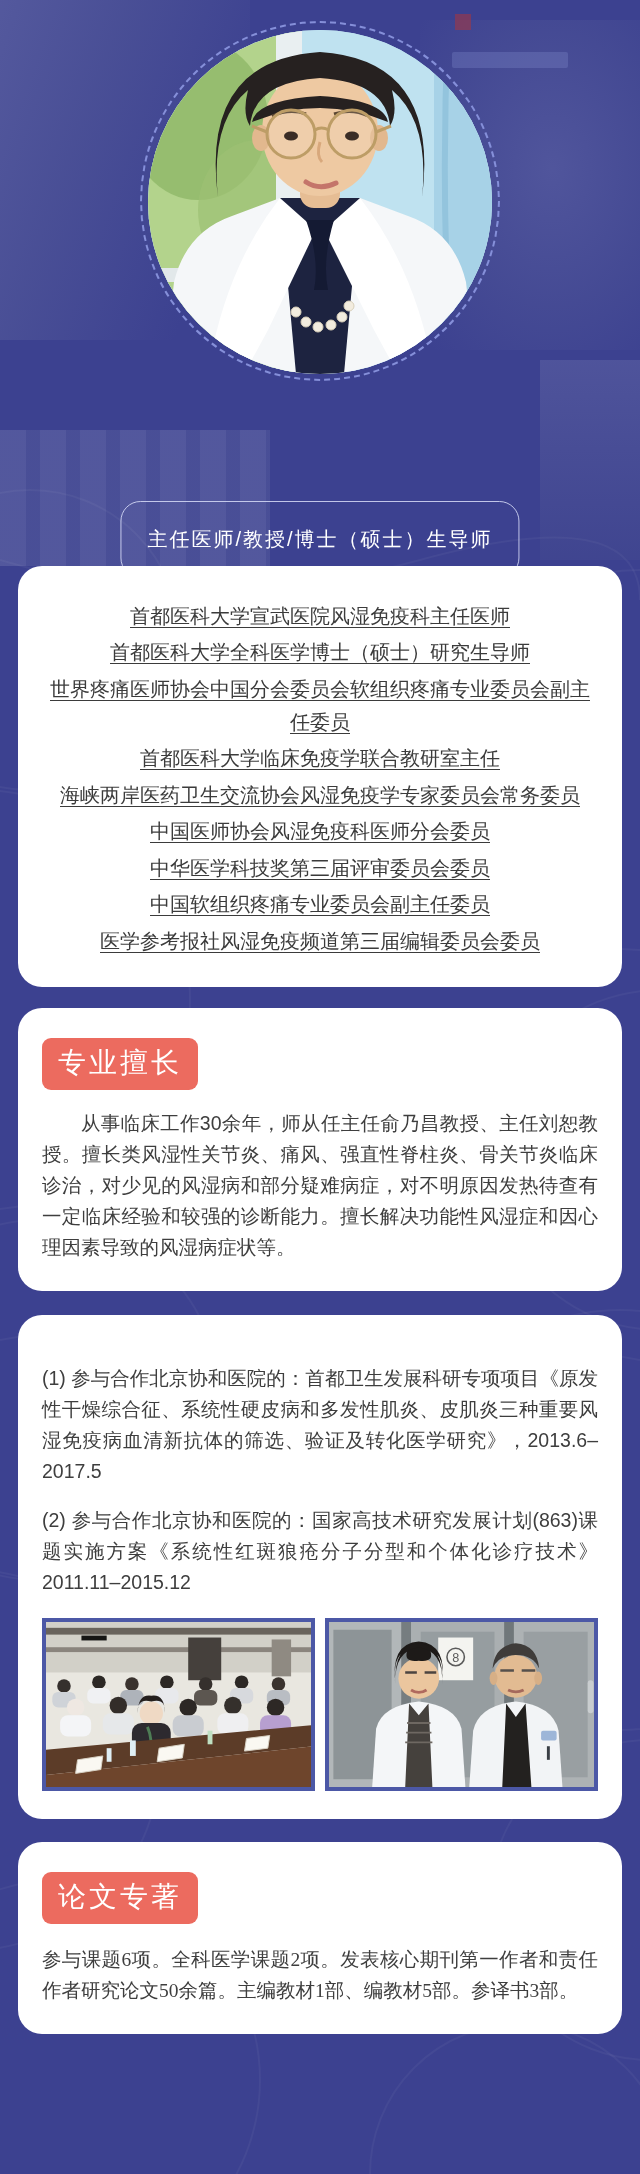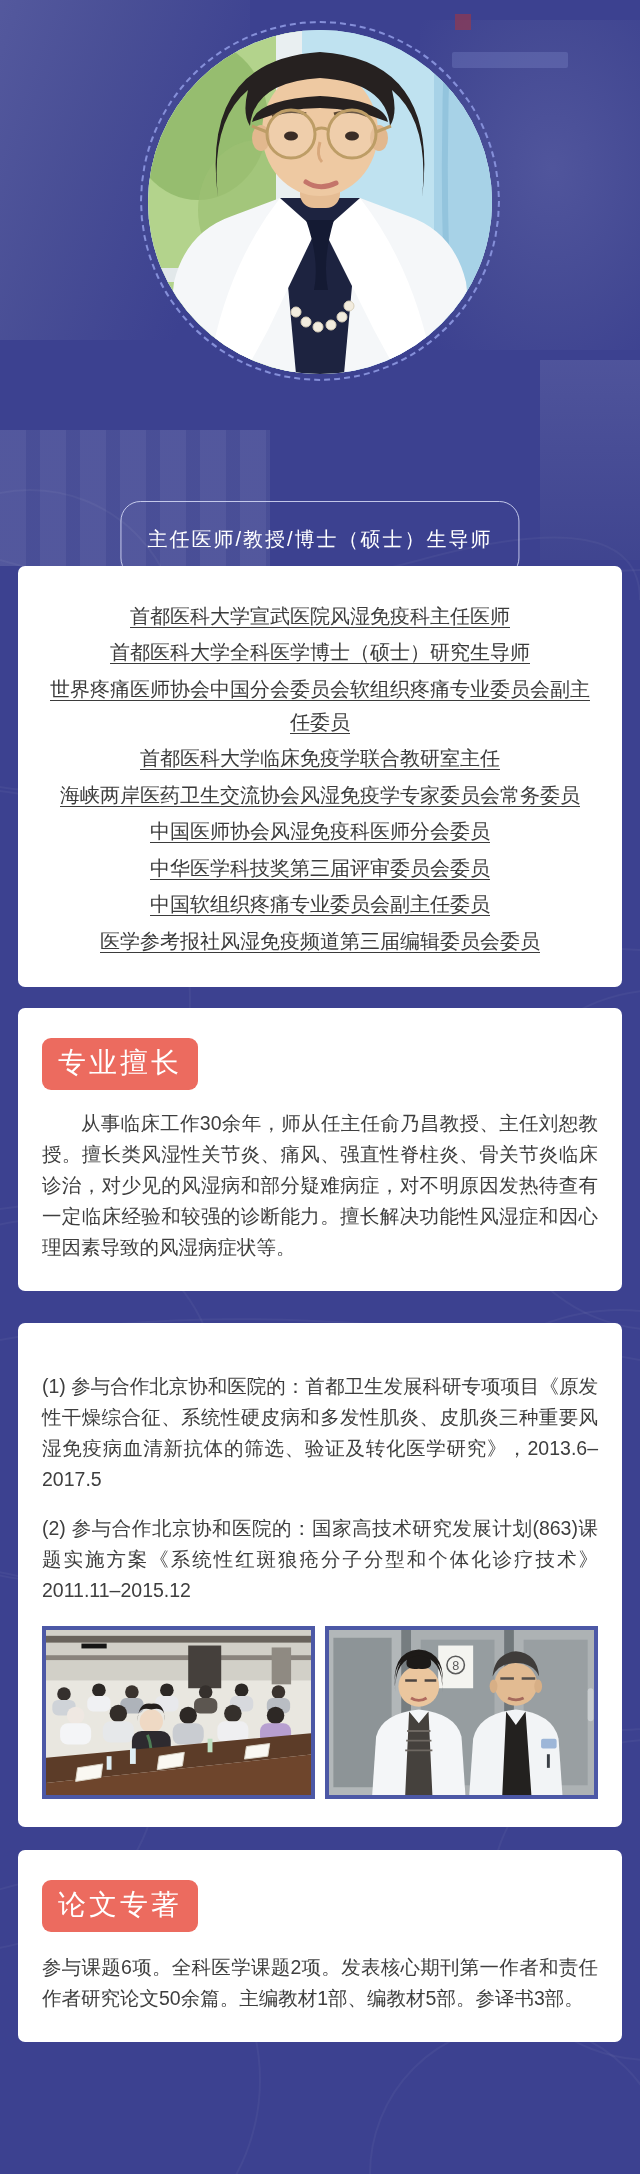--- a/index.html
+++ b/index.html
@@ -34,21 +34,21 @@
   }
   .title-pill{
     position:absolute;top:501px;left:50%;transform:translateX(-50%);
     border:1px solid rgba(216,221,248,.85);border-radius:20px;
     color:#ffffff;font-size:20px;letter-spacing:2px;
     padding:24px 26px;white-space:nowrap;
   }
 
   
   .card{
-    position:relative;z-index:1;background:#ffffff;border-radius:7px;
+    position:relative;z-index:1;background:#ffffff;border-radius:24px;
     margin:0 18px 21px;box-sizing:border-box;
   }
   .card-creds{padding:30px 26px 26px;}
   .cred-item{
     font-size:20px;line-height:33px;margin:3.5px auto;
     color:#3b3b3b;text-align:center;
     text-decoration:underline;text-underline-offset:4px;text-decoration-thickness:1px;
   }
   .card-section{padding:30px 24px 28px;}
   .badge{
@@ -155,21 +155,21 @@
   <div class="cred-item">首都医科大学全科医学博士（硕士）研究生导师</div>
   <div class="cred-item">世界疼痛医师协会中国分会委员会软组织疼痛专业委员会副主任委员</div>
   <div class="cred-item">首都医科大学临床免疫学联合教研室主任</div>
   <div class="cred-item">海峡两岸医药卫生交流协会风湿免疫学专家委员会常务委员</div>
   <div class="cred-item">中国医师协会风湿免疫科医师分会委员</div>
   <div class="cred-item">中华医学科技奖第三届评审委员会委员</div>
   <div class="cred-item">中国软组织疼痛专业委员会副主任委员</div>
   <div class="cred-item">医学参考报社风湿免疫频道第三届编辑委员会委员</div>
 </div>
 
-<div class="card card-section" style="margin-bottom:32px;">
+<div class="card card-section" style="margin-bottom:24px;">
   <span class="badge">专业擅长</span>
   <p class="body-text indent">从事临床工作30余年，师从任主任俞乃昌教授、主任刘恕教授。擅长类风湿性关节炎、痛风、强直性脊柱炎、骨关节炎临床诊治，对少见的风湿病和部分疑难病症，对不明原因发热待查有一定临床经验和较强的诊断能力。擅长解决功能性风湿症和因心理因素导致的风湿病症状等。</p>
 </div>
 
 <div class="card card-section" style="margin-bottom:23px;">
   <p class="body-text">(1) 参与合作北京协和医院的：首都卫生发展科研专项项目《原发性干燥综合征、系统性硬皮病和多发性肌炎、皮肌炎三种重要风湿免疫病血清新抗体的筛选、验证及转化医学研究》，2013.6–2017.5</p>
   <p class="body-text">(2) 参与合作北京协和医院的：国家高技术研究发展计划(863)课题实施方案《系统性红斑狼疮分子分型和个体化诊疗技术》2011.11–2015.12</p>
 
   <div class="photos">
 
@@ -265,16 +265,16 @@
         <ellipse cx="219" cy="58" rx="4" ry="7" fill="#d7af86"></ellipse>
         <path d="M148,170 L152,112 Q158,86 196,82 Q234,86 240,112 L244,170 Z" fill="#f2f4f6"></path>
         <path d="M186,84 L196,98 L206,84 L212,170 L182,170 Z" fill="#23211f"></path>
         <rect x="222" y="112" width="16" height="10" rx="2" fill="#9db6d8"></rect>
         <rect x="228" y="128" width="3" height="14" fill="#3a3f45"></rect>
       </svg>
     </div>
   </div>
 </div>
 
-<div class="card card-section" style="margin-bottom:20px;">
+<div class="card card-section" style="margin-bottom:20px;font-family:Liberation Serif, serif;">
   <span class="badge">论文专著</span>
   <p class="body-text" style="margin-top:20px;">参与课题6项。全科医学课题2项。发表核心期刊第一作者和责任作者研究论文50余篇。主编教材1部、编教材5部。参译书3部。</p>
 </div>
 
 </body></html>

